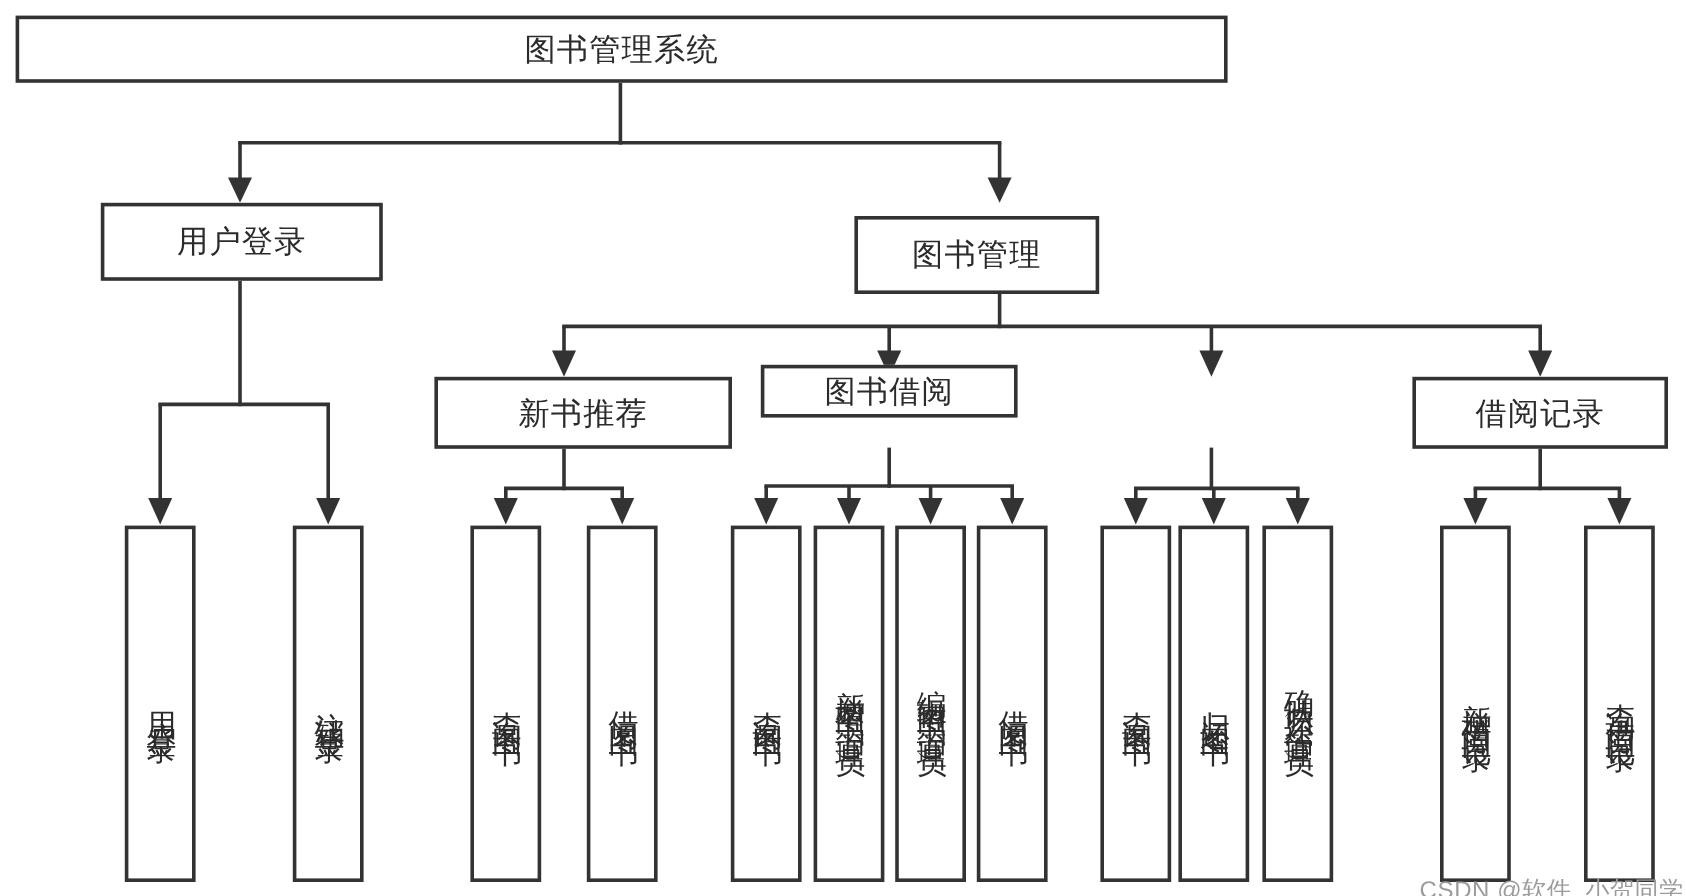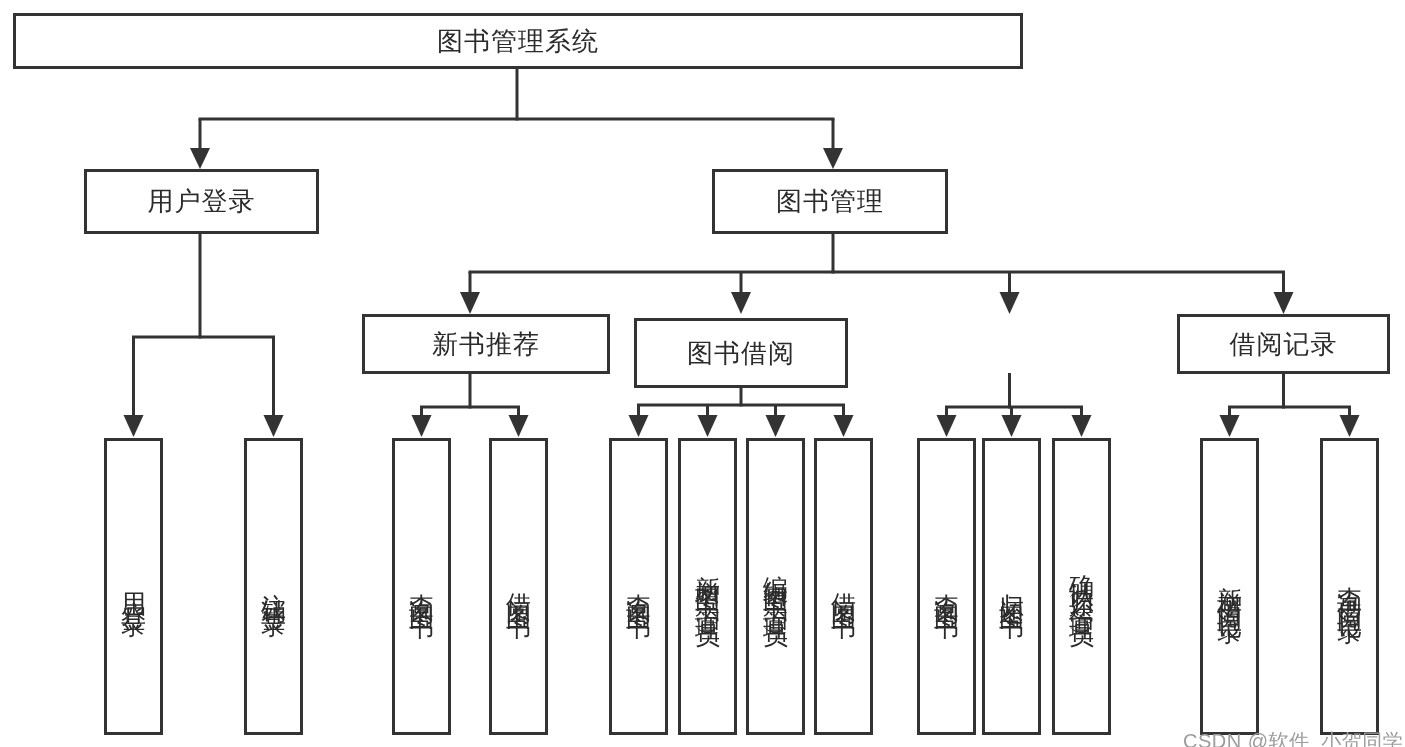--- a/index.html
+++ b/index.html
@@ -100,28 +100,28 @@
     </g>
   </svg>
 
   <div class="box h" style="left:13px;top:13px;width:1010px;height:56px">
     <span>图书管理系统</span>
   </div>
 
   <div class="box h" style="left:84px;top:169px;width:235px;height:65px">
     <span>用户登录</span>
   </div>
-  <div class="box h" style="left:712px;top:169px;width:236px;height:65px">
+  <div class="box h" style="left:712px;top:180px;width:204px;height:65px">
     <span>图书管理</span>
   </div>
 
   <div class="box h" style="left:362px;top:314px;width:248px;height:60px">
     <span>新书推荐</span>
   </div>
-  <div class="box h" style="left:634px;top:318px;width:214px;height:70px">
+  <div class="box h" style="left:634px;top:304px;width:214px;height:44px">
     <span>图书借阅</span>
   </div>
   <div class="box h" style="left:1177px;top:314px;width:213px;height:60px">
     <span>借阅记录</span>
   </div>
 
   <div class="box v" style="left:104px;top:438px;width:59px;height:297px">
     <span>用户登录</span>
   </div>
   <div class="box v" style="left:244px;top:438px;width:59px;height:297px">

